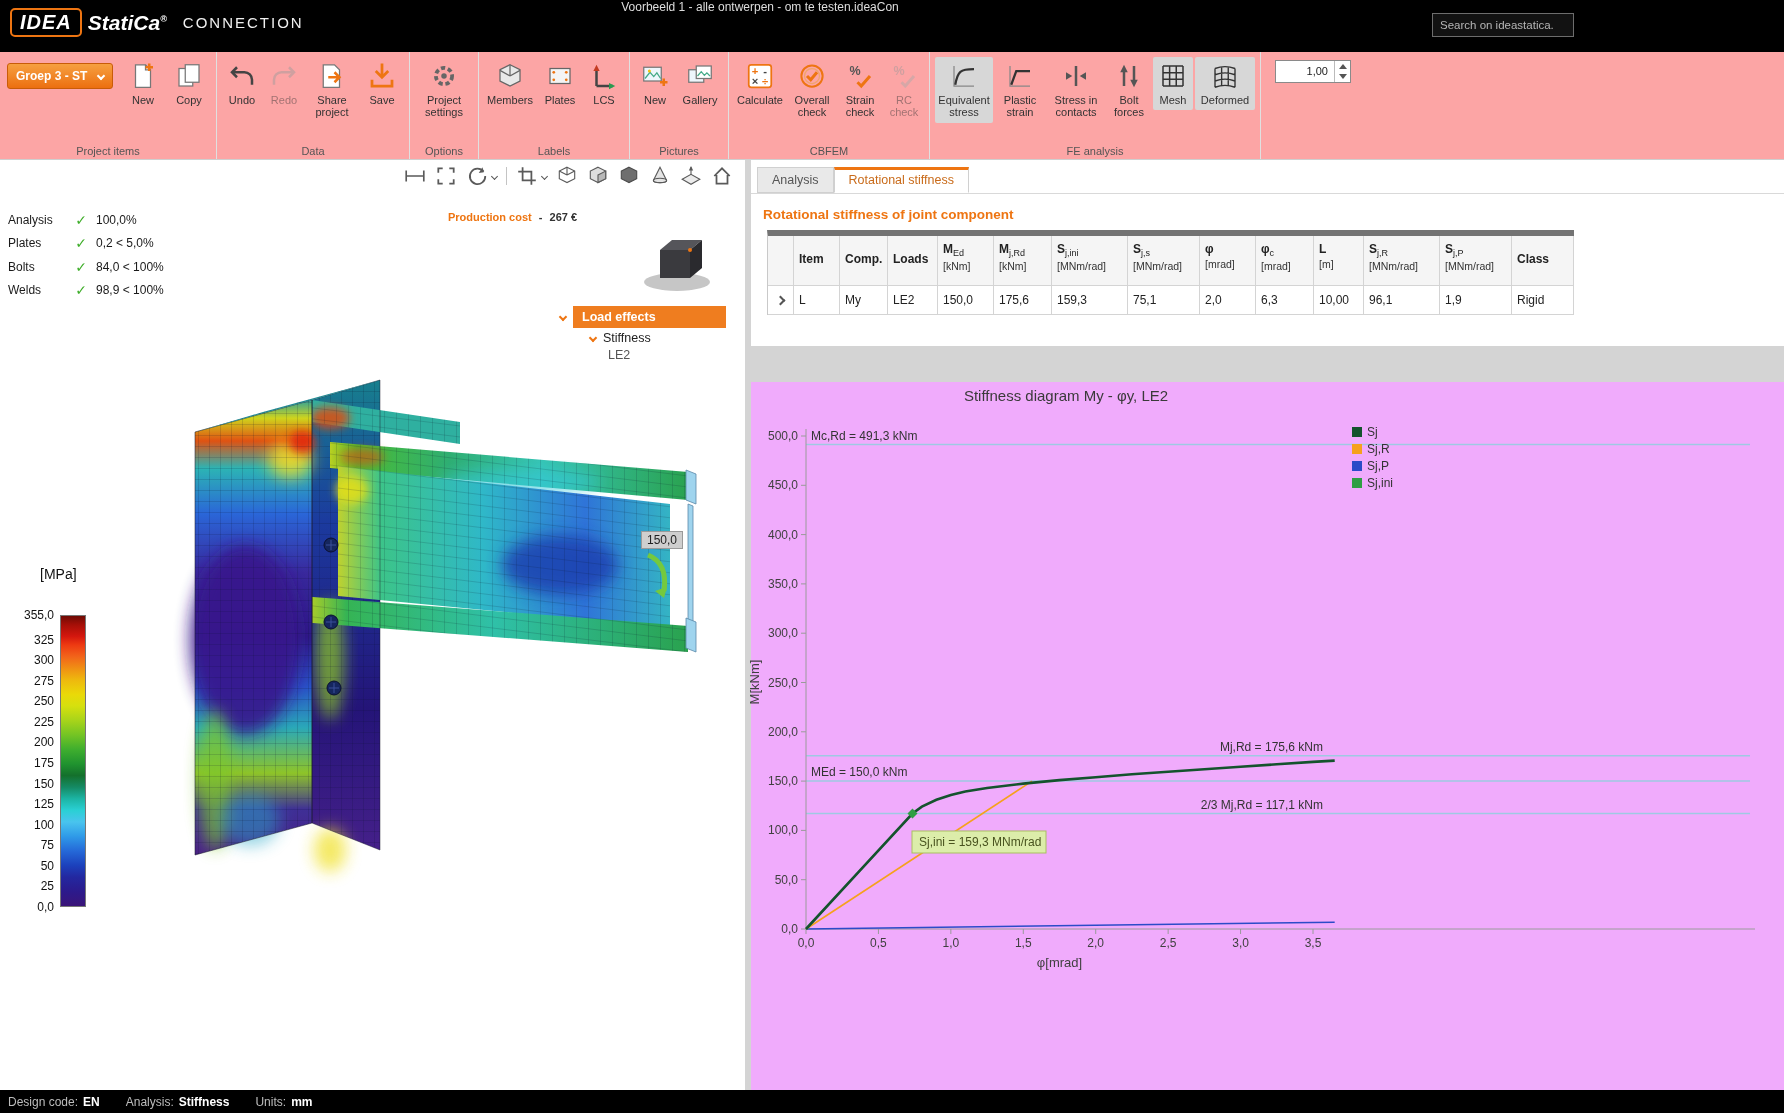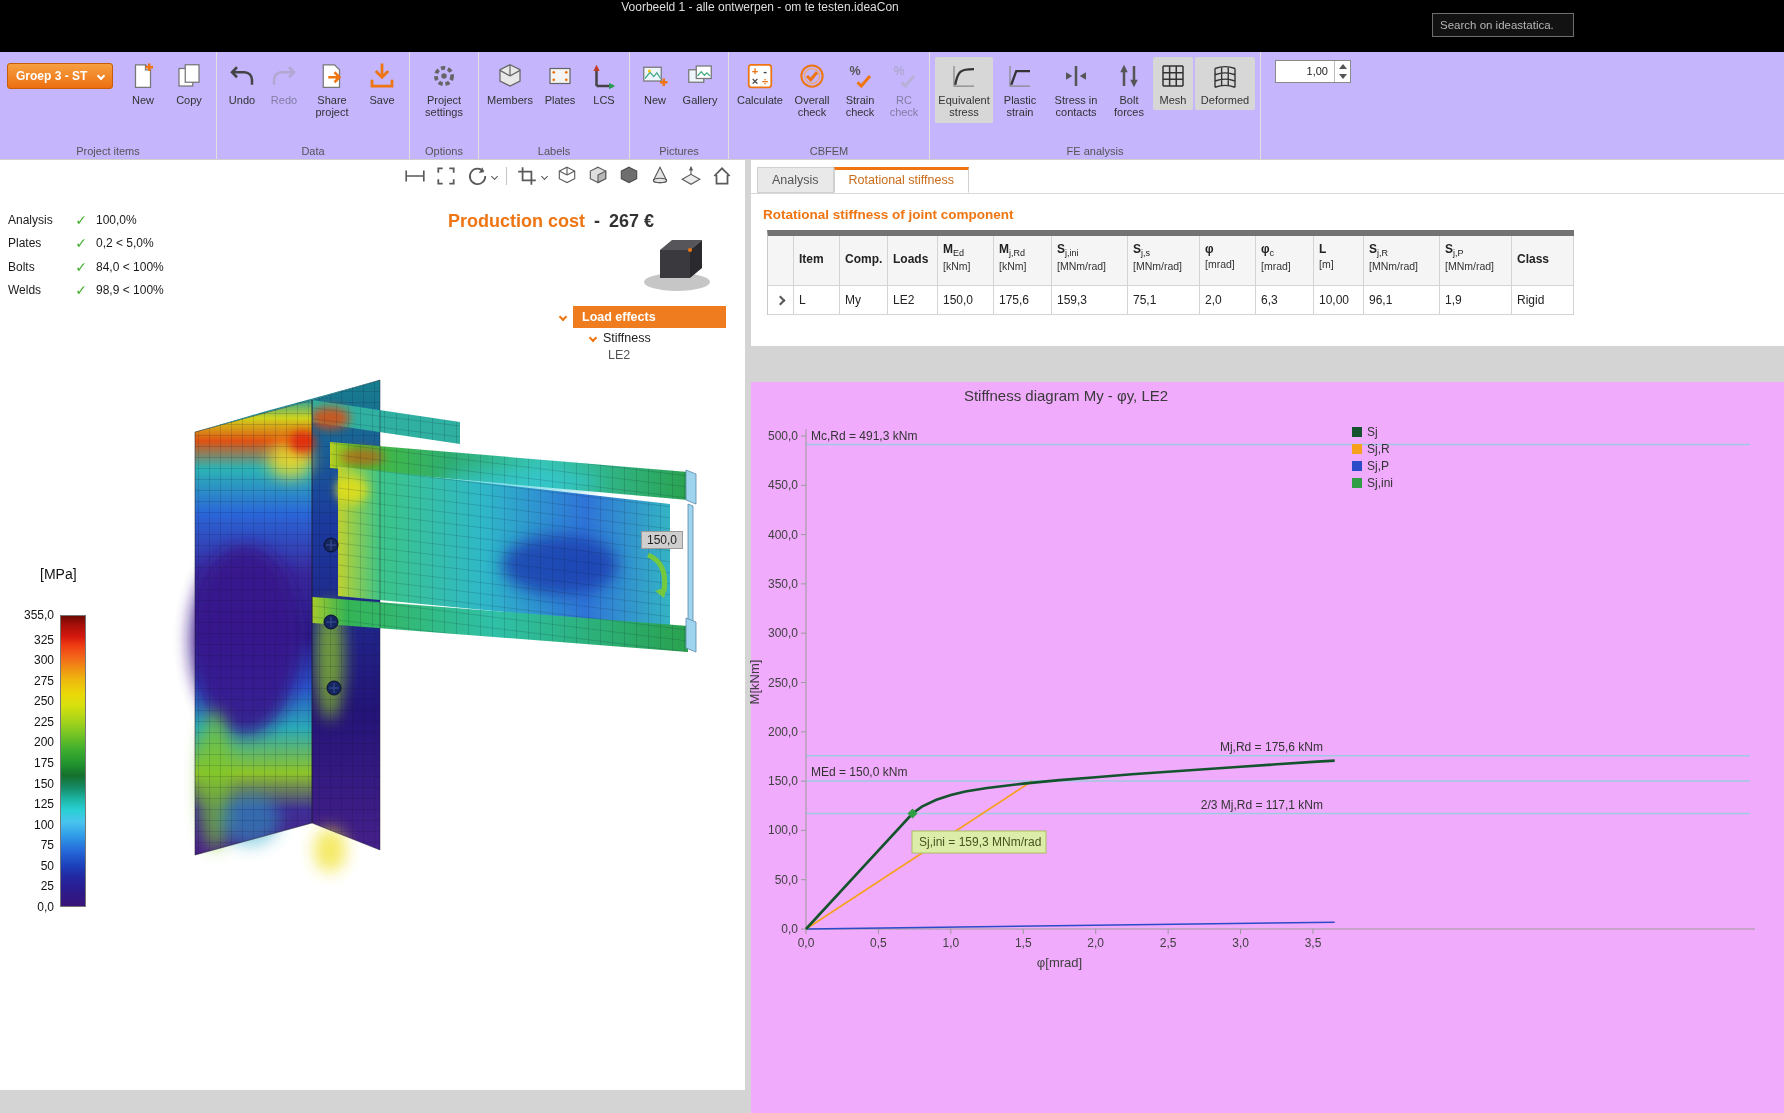--- a/index.html
+++ b/index.html
@@ -19,21 +19,21 @@
     color:#ddd; font-size:12px; }
   #main-menu { position:absolute; left:440px; top:18px; height:34px; display:flex; }
   .menu-item { color:#f2f2f2; font-size:15px; letter-spacing:.5px; padding:8px 6px 9px;
     margin-right:42px; cursor:default; }
   .menu-item.active { color:#f5841e; border-bottom:3px solid #f5841e; padding-bottom:6px; }
   #search-box { position:absolute; left:1432px; top:13px; width:142px; height:24px;
     background:#121212; border:1px solid #6d6d6d; color:#b5b5b5; font-size:11.5px; padding:10px 7px; }
   #search-box::placeholder { color:#b5b5b5; }
 
   
-  #ribbon { position:absolute; left:0; top:52px; width:1784px; height:108px; background:#c4b5fd;
+  #ribbon { position:absolute; left:0; top:52px; width:1784px; height:108px; background:#fca5a5;
     border-bottom:1px solid #cfcfcf; display:flex; align-items:stretch; }
   .rgroup { position:relative; display:flex; align-items:flex-start; gap:2px;
     padding:5px 5px 18px; border-right:1px solid #e0e0e0; }
   .glabel { position:absolute; bottom:2px; left:0; right:0; text-align:center; font-size:11px; color:#555; }
   .rbtn { display:flex; flex-direction:column; align-items:center; gap:3px; padding:4px 2px;
     border-radius:2px; cursor:default; }
   .rbtn .ic { width:30px; height:30px; flex:none; }
   .rbtn .lbl { font-size:11px; line-height:1.12; text-align:center; color:#333; }
   .rbtn.sel { background:#d7d7d7; }
   .rbtn.dis { opacity:.45; }
@@ -58,21 +58,21 @@
   .vt-sep { width:1px; height:18px; background:#c4c4c4; }
   .vt-chev { width:5px; height:5px; border:solid #555; border-width:0 1.5px 1.5px 0; transform:rotate(45deg); margin-left:-5px; }
 
   #status-panel { position:absolute; left:8px; top:48px; width:190px; }
   .status-row { display:flex; align-items:center; height:23.5px; font-size:12px; color:#1a1a1a; }
   .s-label { width:58px; }
   .s-check { width:30px; text-align:center; color:#3fae2a; font-weight:bold;
     font-family:"DejaVu Sans",sans-serif; font-size:14px; }
   .s-val { color:#1a1a1a; }
 
-  #prod-cost { position:absolute; left:448px; top:51px; font-size:18px; }
+  #prod-cost { position:absolute; left:448px; top:51px; font-size:11px; }
   #prod-cost .pc-label { color:#ee7512; font-weight:bold; }
   #prod-cost .pc-sep { color:#333; font-weight:bold; padding:0 4px; }
   #prod-cost .pc-val { color:#333; font-weight:bold; }
 
   #tree { position:absolute; left:560px; top:146px; width:166px; font-size:12.5px; }
   .tree-row { display:flex; align-items:center; margin-bottom:3px; }
   .tree-chev { color:#ee7512; margin-right:7px; flex:none; }
   #tree-root-box { flex:1; background:#ef7d1f; color:#fff; font-weight:bold; height:22px;
     line-height:22px; padding-left:9px; }
   #tree-child-label { color:#222; }
@@ -127,20 +127,25 @@
   .bb-item { font-size:12px; }
   .bb-label { color:#bdbdbd; }
   .bb-val { color:#fff; font-weight:bold; margin-left:5px; }
 </style>
 </head>
 <body>
 
 <div id="app">
 
   <div id="topbar">
+    <div id="logo">
+      <span id="logo-idea">IDEA</span>
+      <span id="logo-statica"><span>StatiCa</span><sup id="logo-reg">®</sup></span>
+      <span id="app-name">CONNECTION</span>
+    </div>
     <div id="window-title">Voorbeeld 1 - alle ontwerpen - om te testen.ideaCon</div>
     <input id="search-box" placeholder="Search on ideastatica." style="">
   </div>
 
   <div id="ribbon">
 
     <div class="rgroup">
       <div id="group-selector">
         <span>Groep 3 - ST</span>
           <span class="chev"></span>
@@ -717,13 +722,18 @@
         <text x="622" y="54" text-anchor="start" font-size="12" fill="#333">Sj</text>
         <rect x="607" y="62" width="10" height="10" fill="#f5a11c"></rect>
         <text x="622" y="71" text-anchor="start" font-size="12" fill="#333">Sj,R</text>
         <rect x="607" y="79" width="10" height="10" fill="#2b4bc8"></rect>
         <text x="622" y="88" text-anchor="start" font-size="12" fill="#333">Sj,P</text>
         <rect x="607" y="96" width="10" height="10" fill="#2f9e44"></rect>
         <text x="622" y="105" text-anchor="start" font-size="12" fill="#333">Sj,ini</text>
       </svg>
   </div>
 
+  <div id="bottombar">
+      <div class="bb-item"><span class="bb-label">Design code:</span><span class="bb-val">EN</span></div>
+      <div class="bb-item"><span class="bb-label">Analysis:</span><span class="bb-val">Stiffness</span></div>
+      <div class="bb-item"><span class="bb-label">Units:</span><span class="bb-val">mm</span></div>
+    </div>
 </div>
 
 </body></html>

